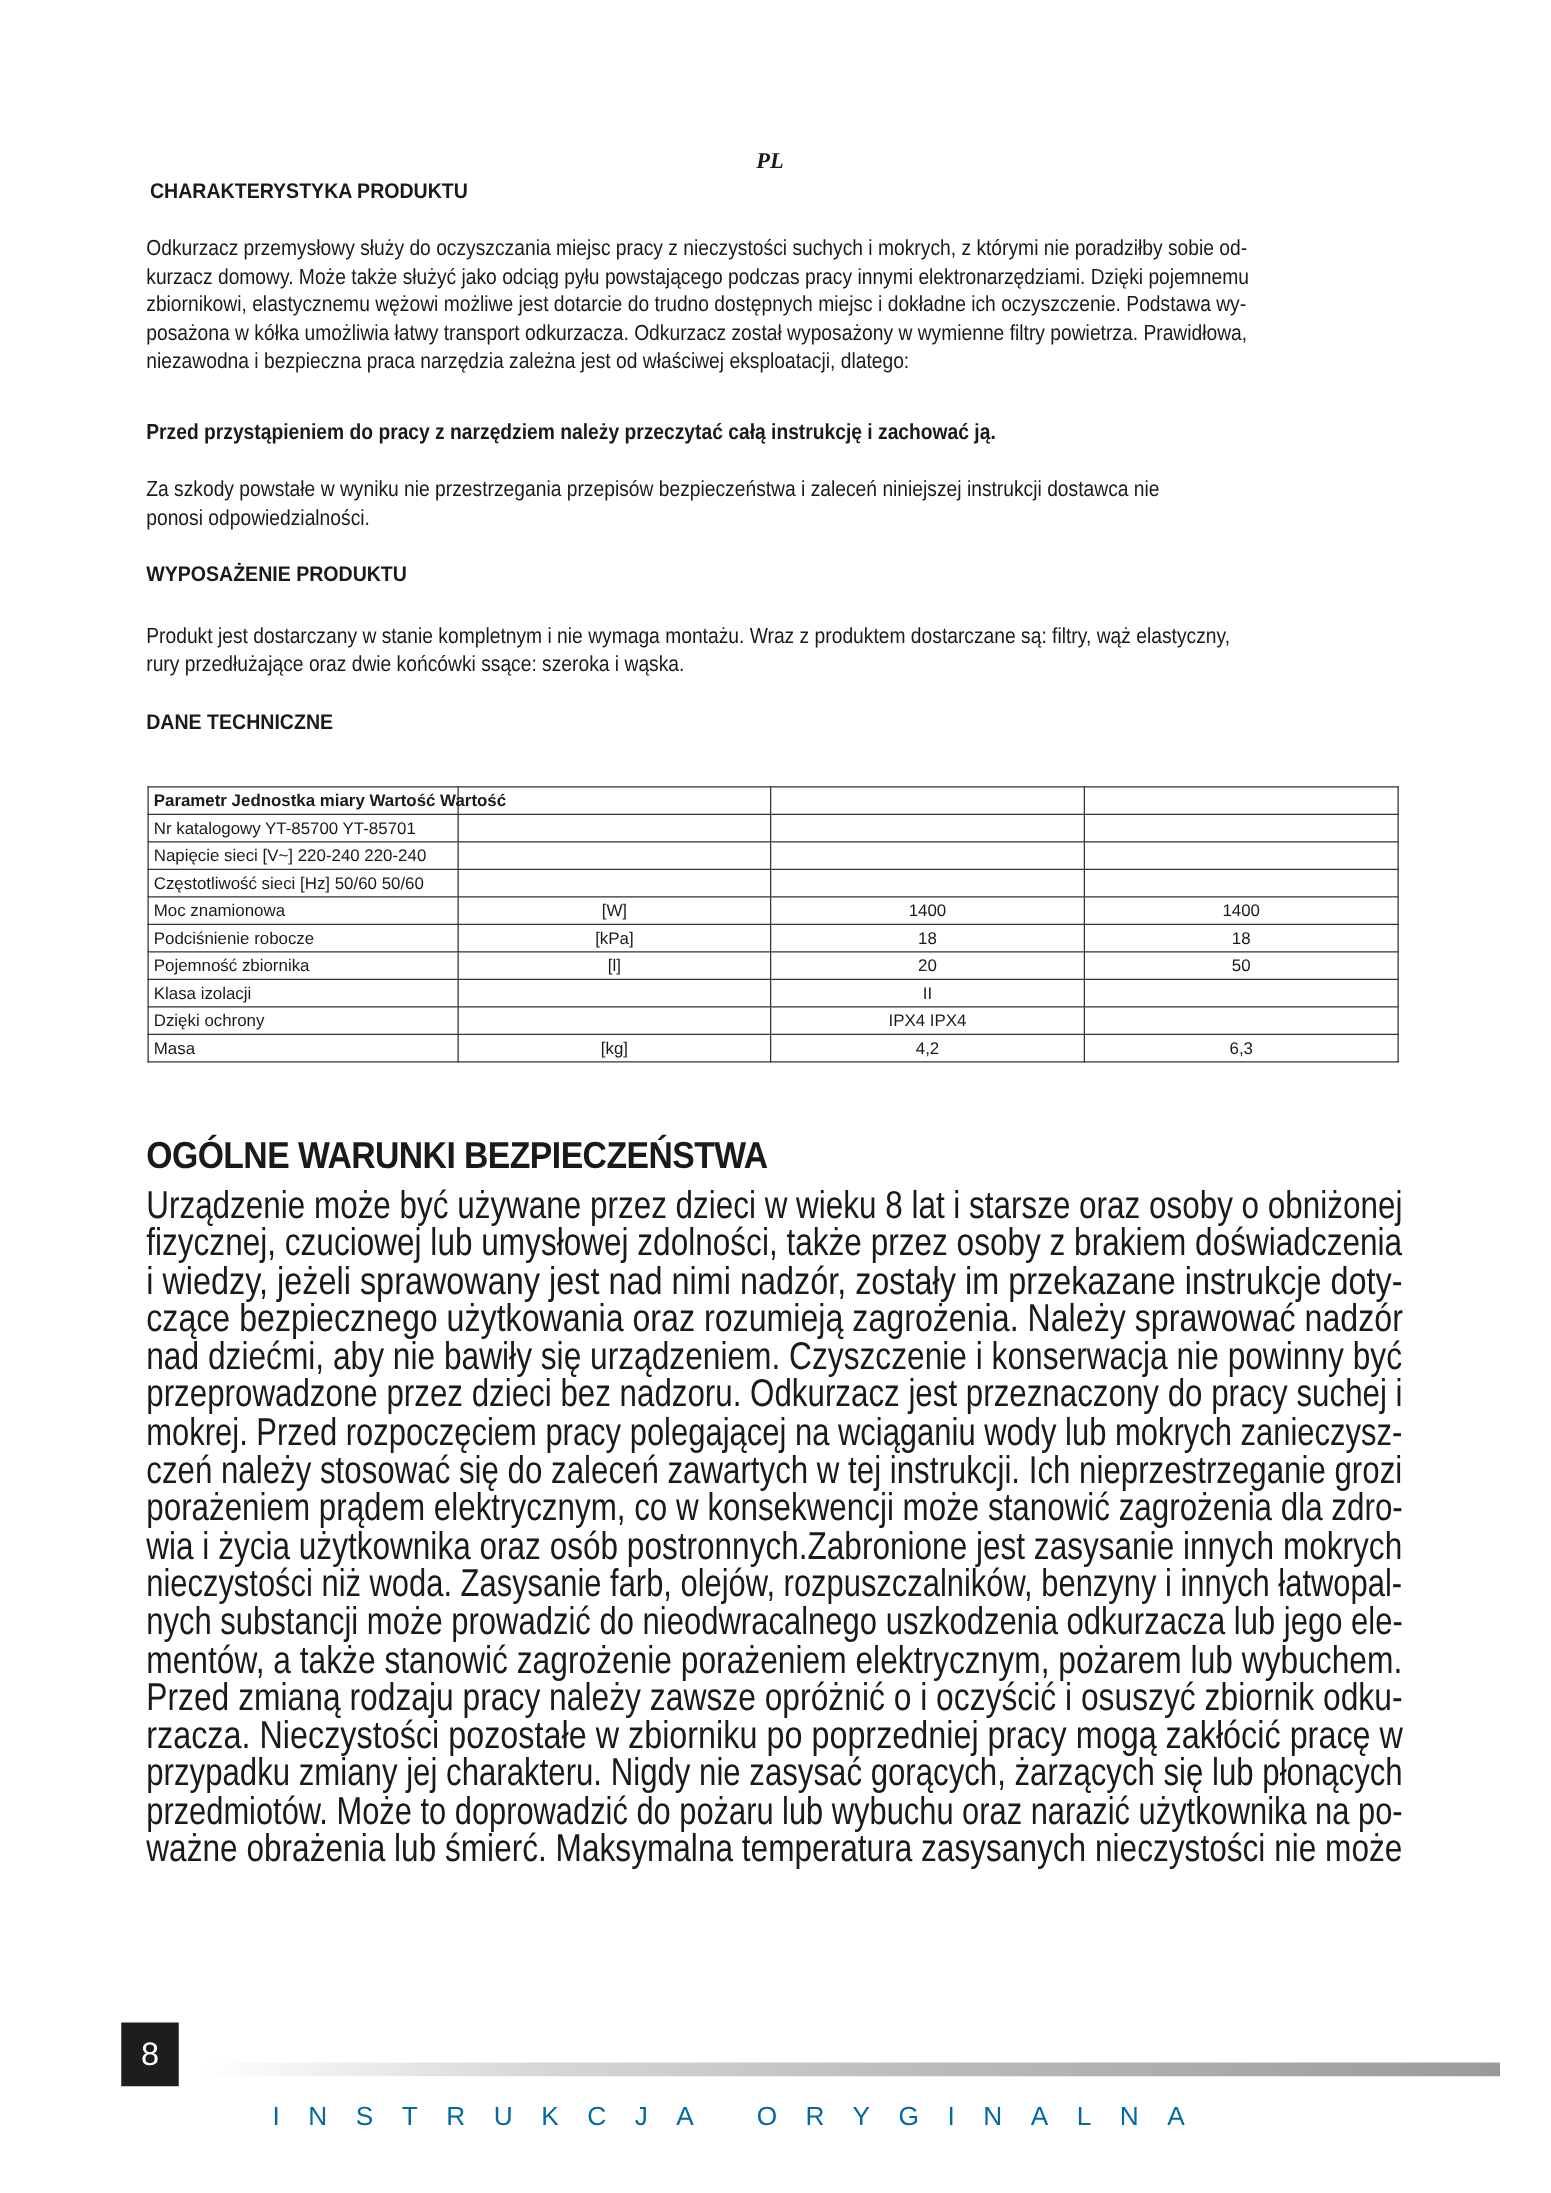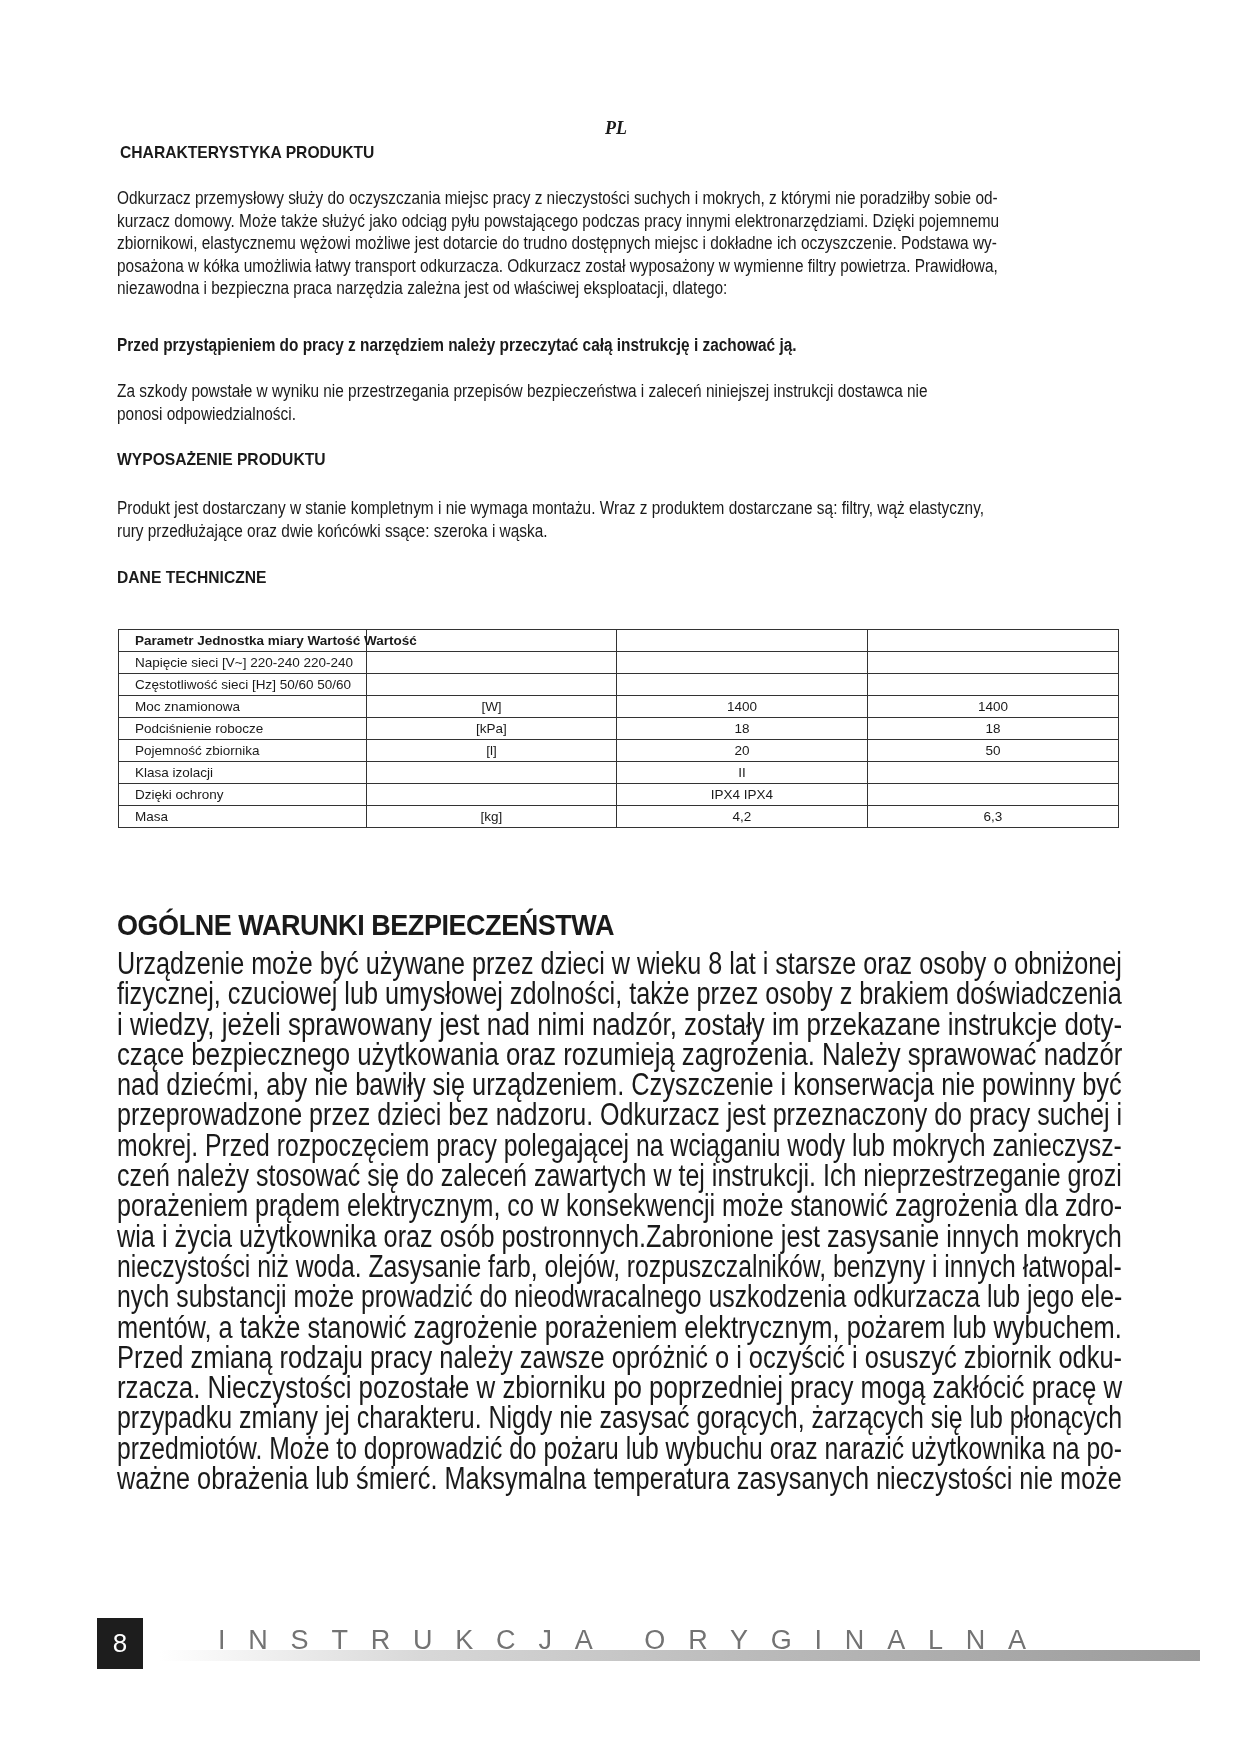--- a/index.html
+++ b/index.html
@@ -9,36 +9,36 @@
   }
   .lang { position: absolute; left: 605px; top: 118px; font-size: 18px; font-weight: bold; font-style: italic; font-family: Liberation Serif, serif; }
   .h-small { position: absolute; font-size: 17px; font-weight: bold; transform: scaleX(0.92); transform-origin: left top; }
   .para { position: absolute; left: 117px; width: 1005px; font-size: 17.5px; line-height: 22.5px; text-align: justify; }
   .para .ln { display: block; white-space: nowrap; transform-origin: left top; }
   .narrow { transform: scaleX(0.88); transform-origin: left top; }
   table.spec {
     position: absolute; left: 118px; top: 629px; width: 1000px;
     border-collapse: collapse; font-size: 13.5px; table-layout: fixed;
   }
-  table.spec td { border: 1.5px solid #333; height: 21px; padding: 0 16px; line-height: 21px; white-space: nowrap; overflow: visible; }
+  table.spec td { border: 1.5px solid #333; height: 21px; padding: 0 4px; line-height: 21px; white-space: nowrap; overflow: visible; }
   table.spec td.c { text-align: center; }
   table.spec tr.head td { font-weight: bold; }
   .big-title { position: absolute; left: 117px; top: 908px; font-size: 30px; font-weight: bold; transform: scaleX(0.9); transform-origin: left top; letter-spacing: -0.5px; }
   .big-para { position: absolute; left: 117px; top: 949px; width: 1005px; font-size: 31px; line-height: 30.3px; }
   .big-para .ln { display: block; white-space: nowrap; transform-origin: left top; }
   .footer-bar {
     position: absolute; left: 160px; top: 1650px; width: 1040px; height: 11px;
     background: linear-gradient(to right, #ffffff 0%, #d8d8d8 25%, #bcbcbc 55%, #9a9a9a 100%);
   }
   .page-num {
     position: absolute; left: 97px; top: 1618px; width: 46px; height: 51px; background: #1d1d1d;
     color: #fff; font-size: 26px; text-align: center; line-height: 51px;
   }
   .footer-text {
-    position: absolute; left: 218px; top: 1625px; font-size: 27px; letter-spacing: 22.8px; color: #737373;
+    position: absolute; left: 218px; top: 1682px; font-size: 21px; letter-spacing: 22.8px; color: #0369a1;
   }
 </style>
 </head>
 <body>
 
 <div class="lang">PL</div>
 
 <div class="h-small" style="left:120px; top:143px;">CHARAKTERYSTYKA PRODUKTU</div>
 
 <div class="para narrow" style="top:187px; width:1142px;">
@@ -70,20 +70,26 @@
 <table class="spec">
   <colgroup>
     <col style="width:248px">
       <col style="width:250px">
       <col style="width:251px">
       <col style="width:251px">
   </colgroup>
   <tbody id="spec-body">
       <tr class="head">
         <td>Parametr Jednostka miary Wartość   Wartość</td>
+        <td class="c"></td>
+        <td class="c"></td>
+        <td class="c"></td>
+      </tr>
+      <tr>
+        <td>Nr katalogowy YT-85700 YT-85701</td>
         <td class="c"></td>
         <td class="c"></td>
         <td class="c"></td>
       </tr>
       <tr>
         <td>Napięcie sieci  [V~] 220-240 220-240</td>
         <td class="c"></td>
         <td class="c"></td>
         <td class="c"></td>
       </tr>

